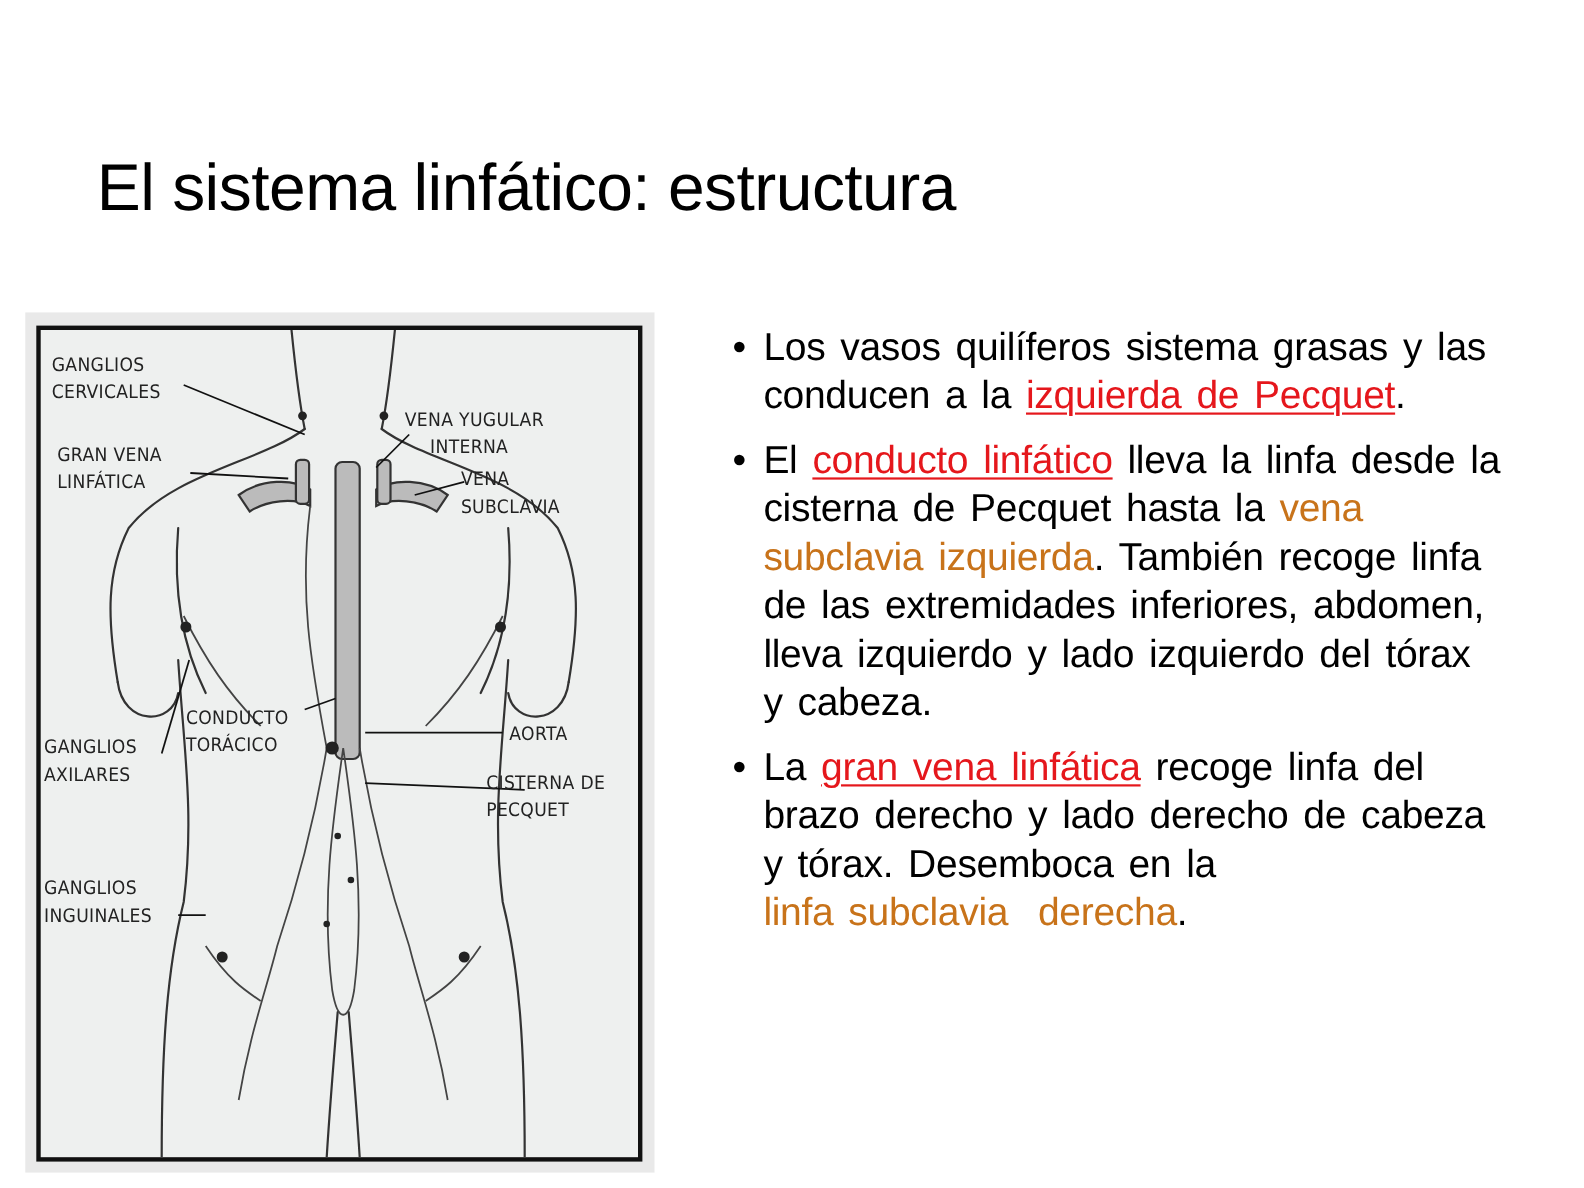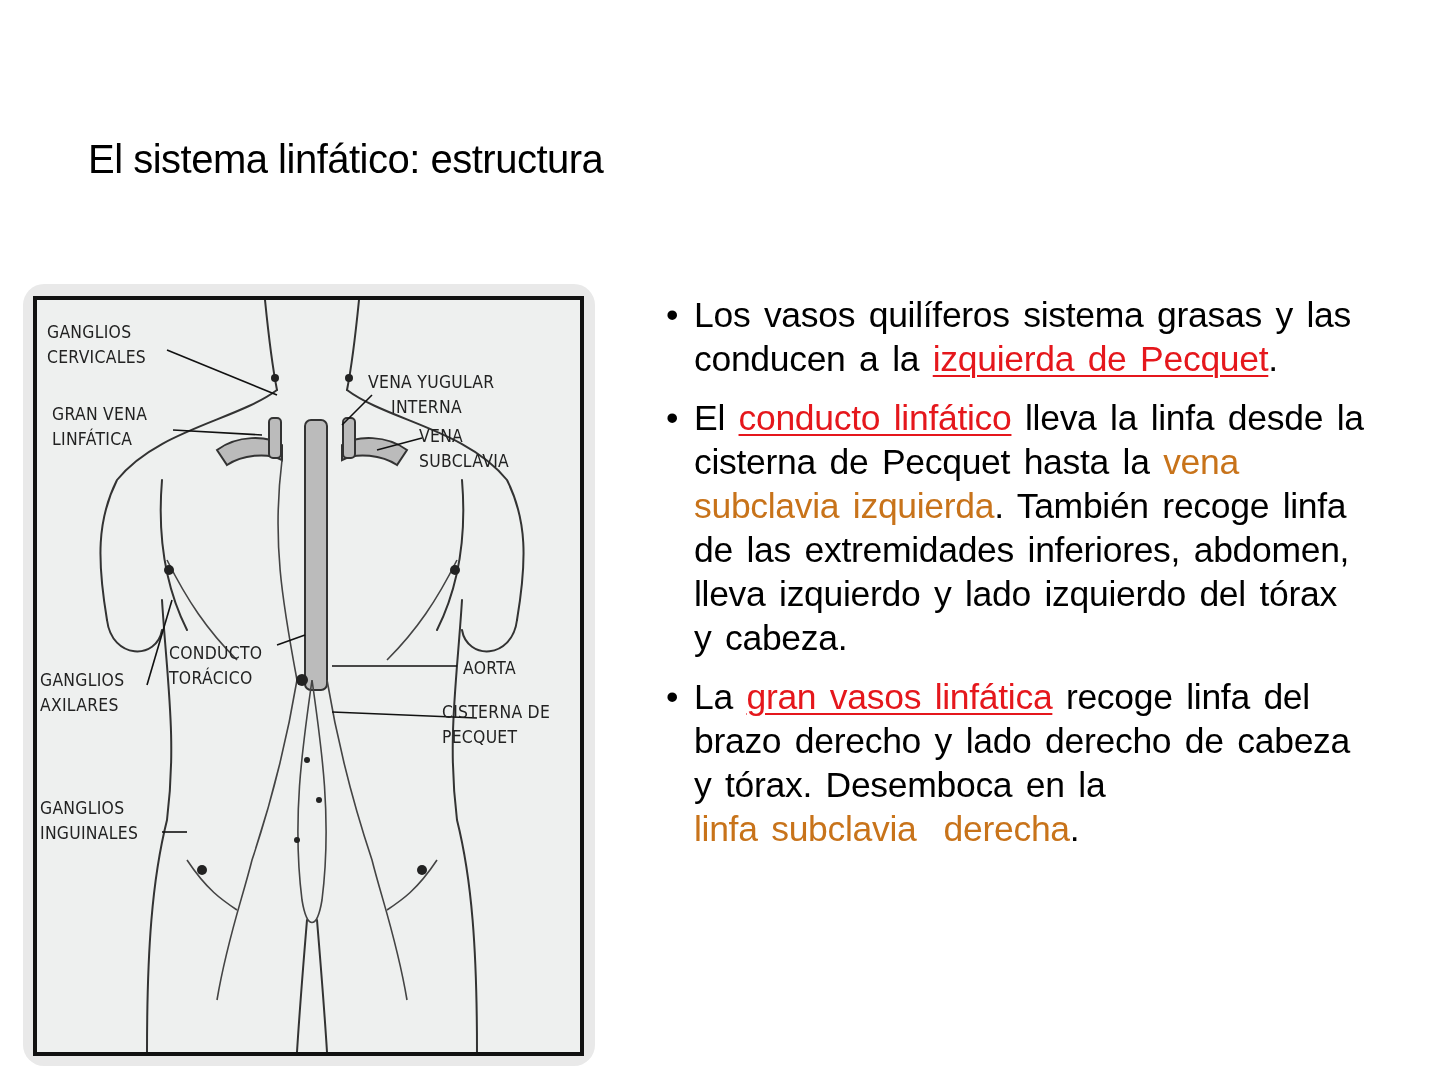--- a/index.html
+++ b/index.html
@@ -1,26 +1,26 @@
 <!DOCTYPE html>
 <html><head>
 <meta charset="utf-8">
 <style>
   html, body { margin:0; padding:0; }
   body {
     width:1440px; height:1080px; background:#ffffff; position:relative; overflow:hidden;
     font-family:"Liberation Sans", sans-serif; color:#000;
   }
   .title {
-    position:absolute; left:88px; top:121px; font-size:40px; line-height:76px;
+    position:absolute; left:88px; top:133px; font-size:60px; line-height:76px;
     letter-spacing:-0.5px; white-space:nowrap;
   }
   .figure-frame {
     position:absolute; left:23px; top:284px; width:572px; height:782px;
-    background:#e9e9e9; box-sizing:border-box;border-radius:21px;
+    background:#e9e9e9; box-sizing:border-box;
   }
   .figure-inner {
     position:absolute; left:10px; top:12px; width:551px; height:760px;
     border:4px solid #111; background:#eef0ef; box-sizing:border-box; overflow:hidden;
   }
   .figure-inner svg { position:absolute; left:0; top:0; }
   .lbl {
     position:absolute; font-family:"DejaVu Sans", sans-serif; font-size:17px; line-height:25px;
     color:#222; white-space:nowrap; letter-spacing:0.3px; transform:scaleX(0.92); transform-origin:left top;
   }
@@ -130,15 +130,15 @@
   <li>
     <span class="bullet-dot">•</span>
     <span>Los vasos quilíferos sistema grasas y las conducen a la </span><span class="red">izquierda de Pecquet</span><span>.</span>
   </li>
   <li>
     <span class="bullet-dot">•</span>
     <span>El </span><span class="red">conducto linfático</span><span> lleva la linfa desde la cisterna de Pecquet hasta la </span><span class="orange">vena subclavia izquierda</span><span>. También recoge linfa de las extremidades inferiores, abdomen, lleva izquierdo y lado izquierdo del tórax y cabeza.</span>
   </li>
   <li>
     <span class="bullet-dot">•</span>
-    <span>La </span><span class="red">gran vasos linfática</span><span> recoge linfa del brazo derecho y lado derecho de cabeza y tórax. Desemboca en la </span><span class="orange" style="white-space:pre">linfa subclavia  derecha</span><span>.</span>
+    <span>La </span><span class="red">gran vena linfática</span><span> recoge linfa del brazo derecho y lado derecho de cabeza y tórax. Desemboca en la </span><span class="orange" style="white-space:pre">linfa subclavia  derecha</span><span>.</span>
   </li>
 </ul>
 
 </body></html>

